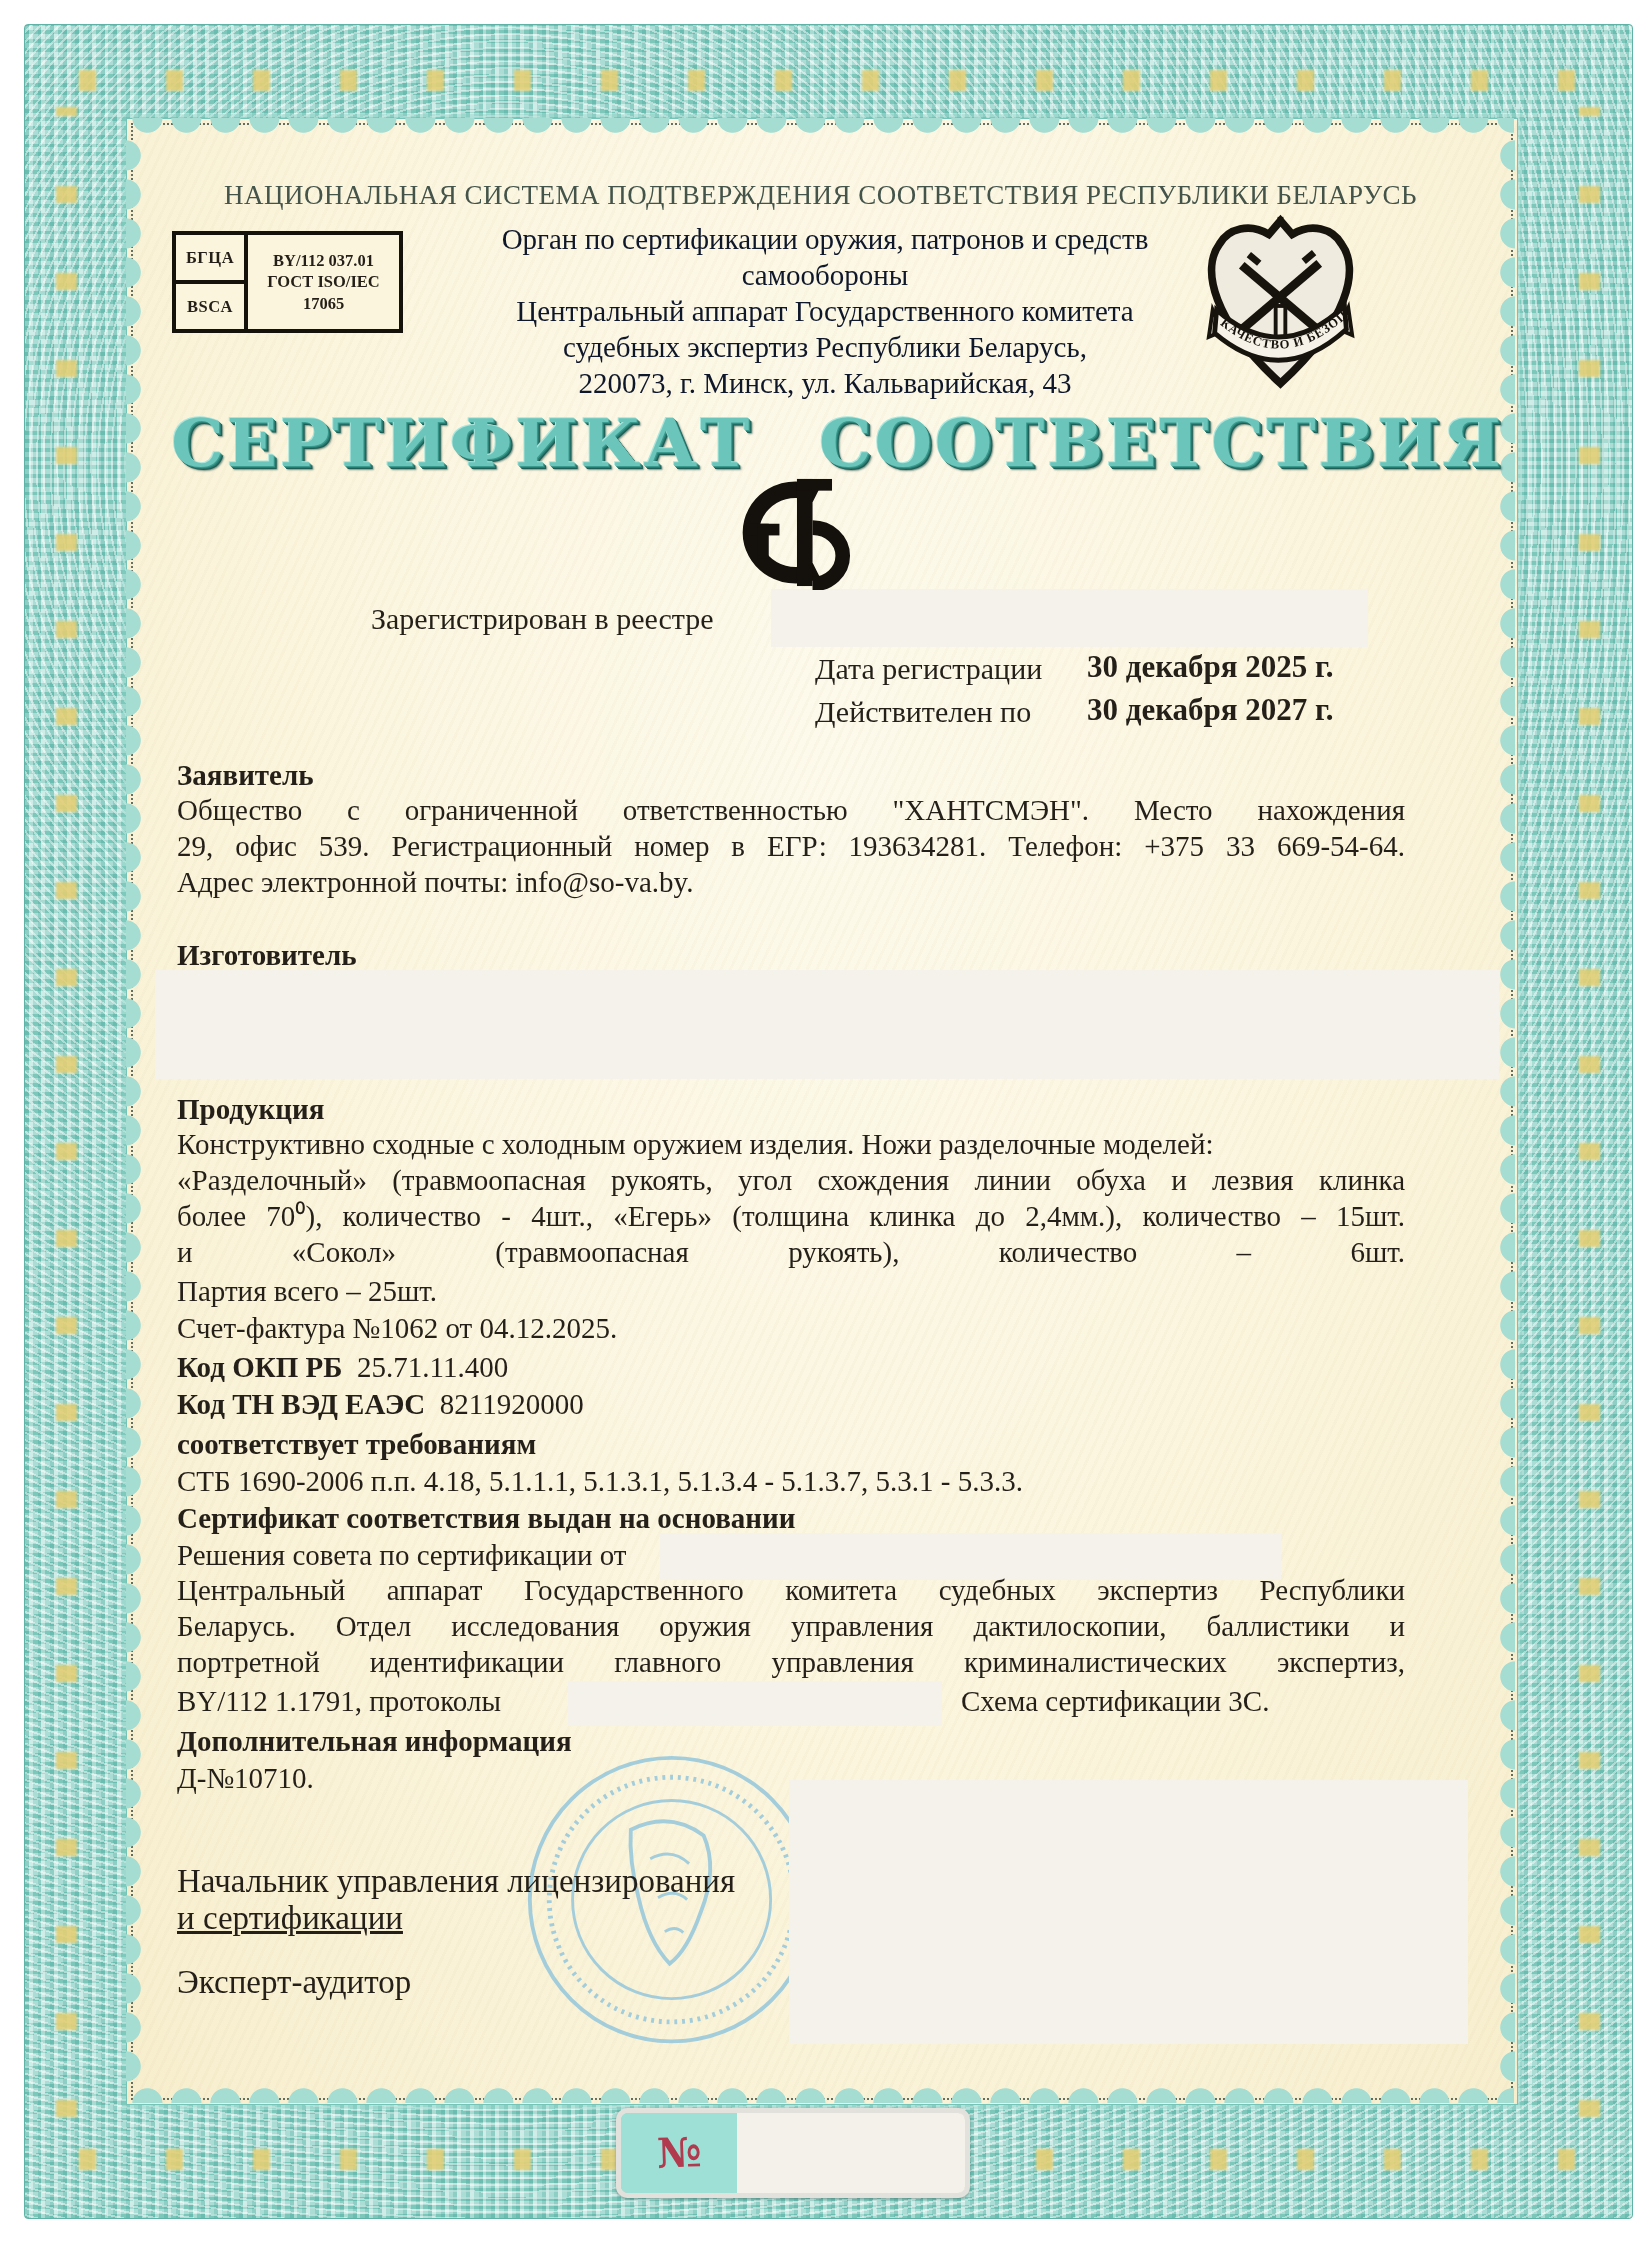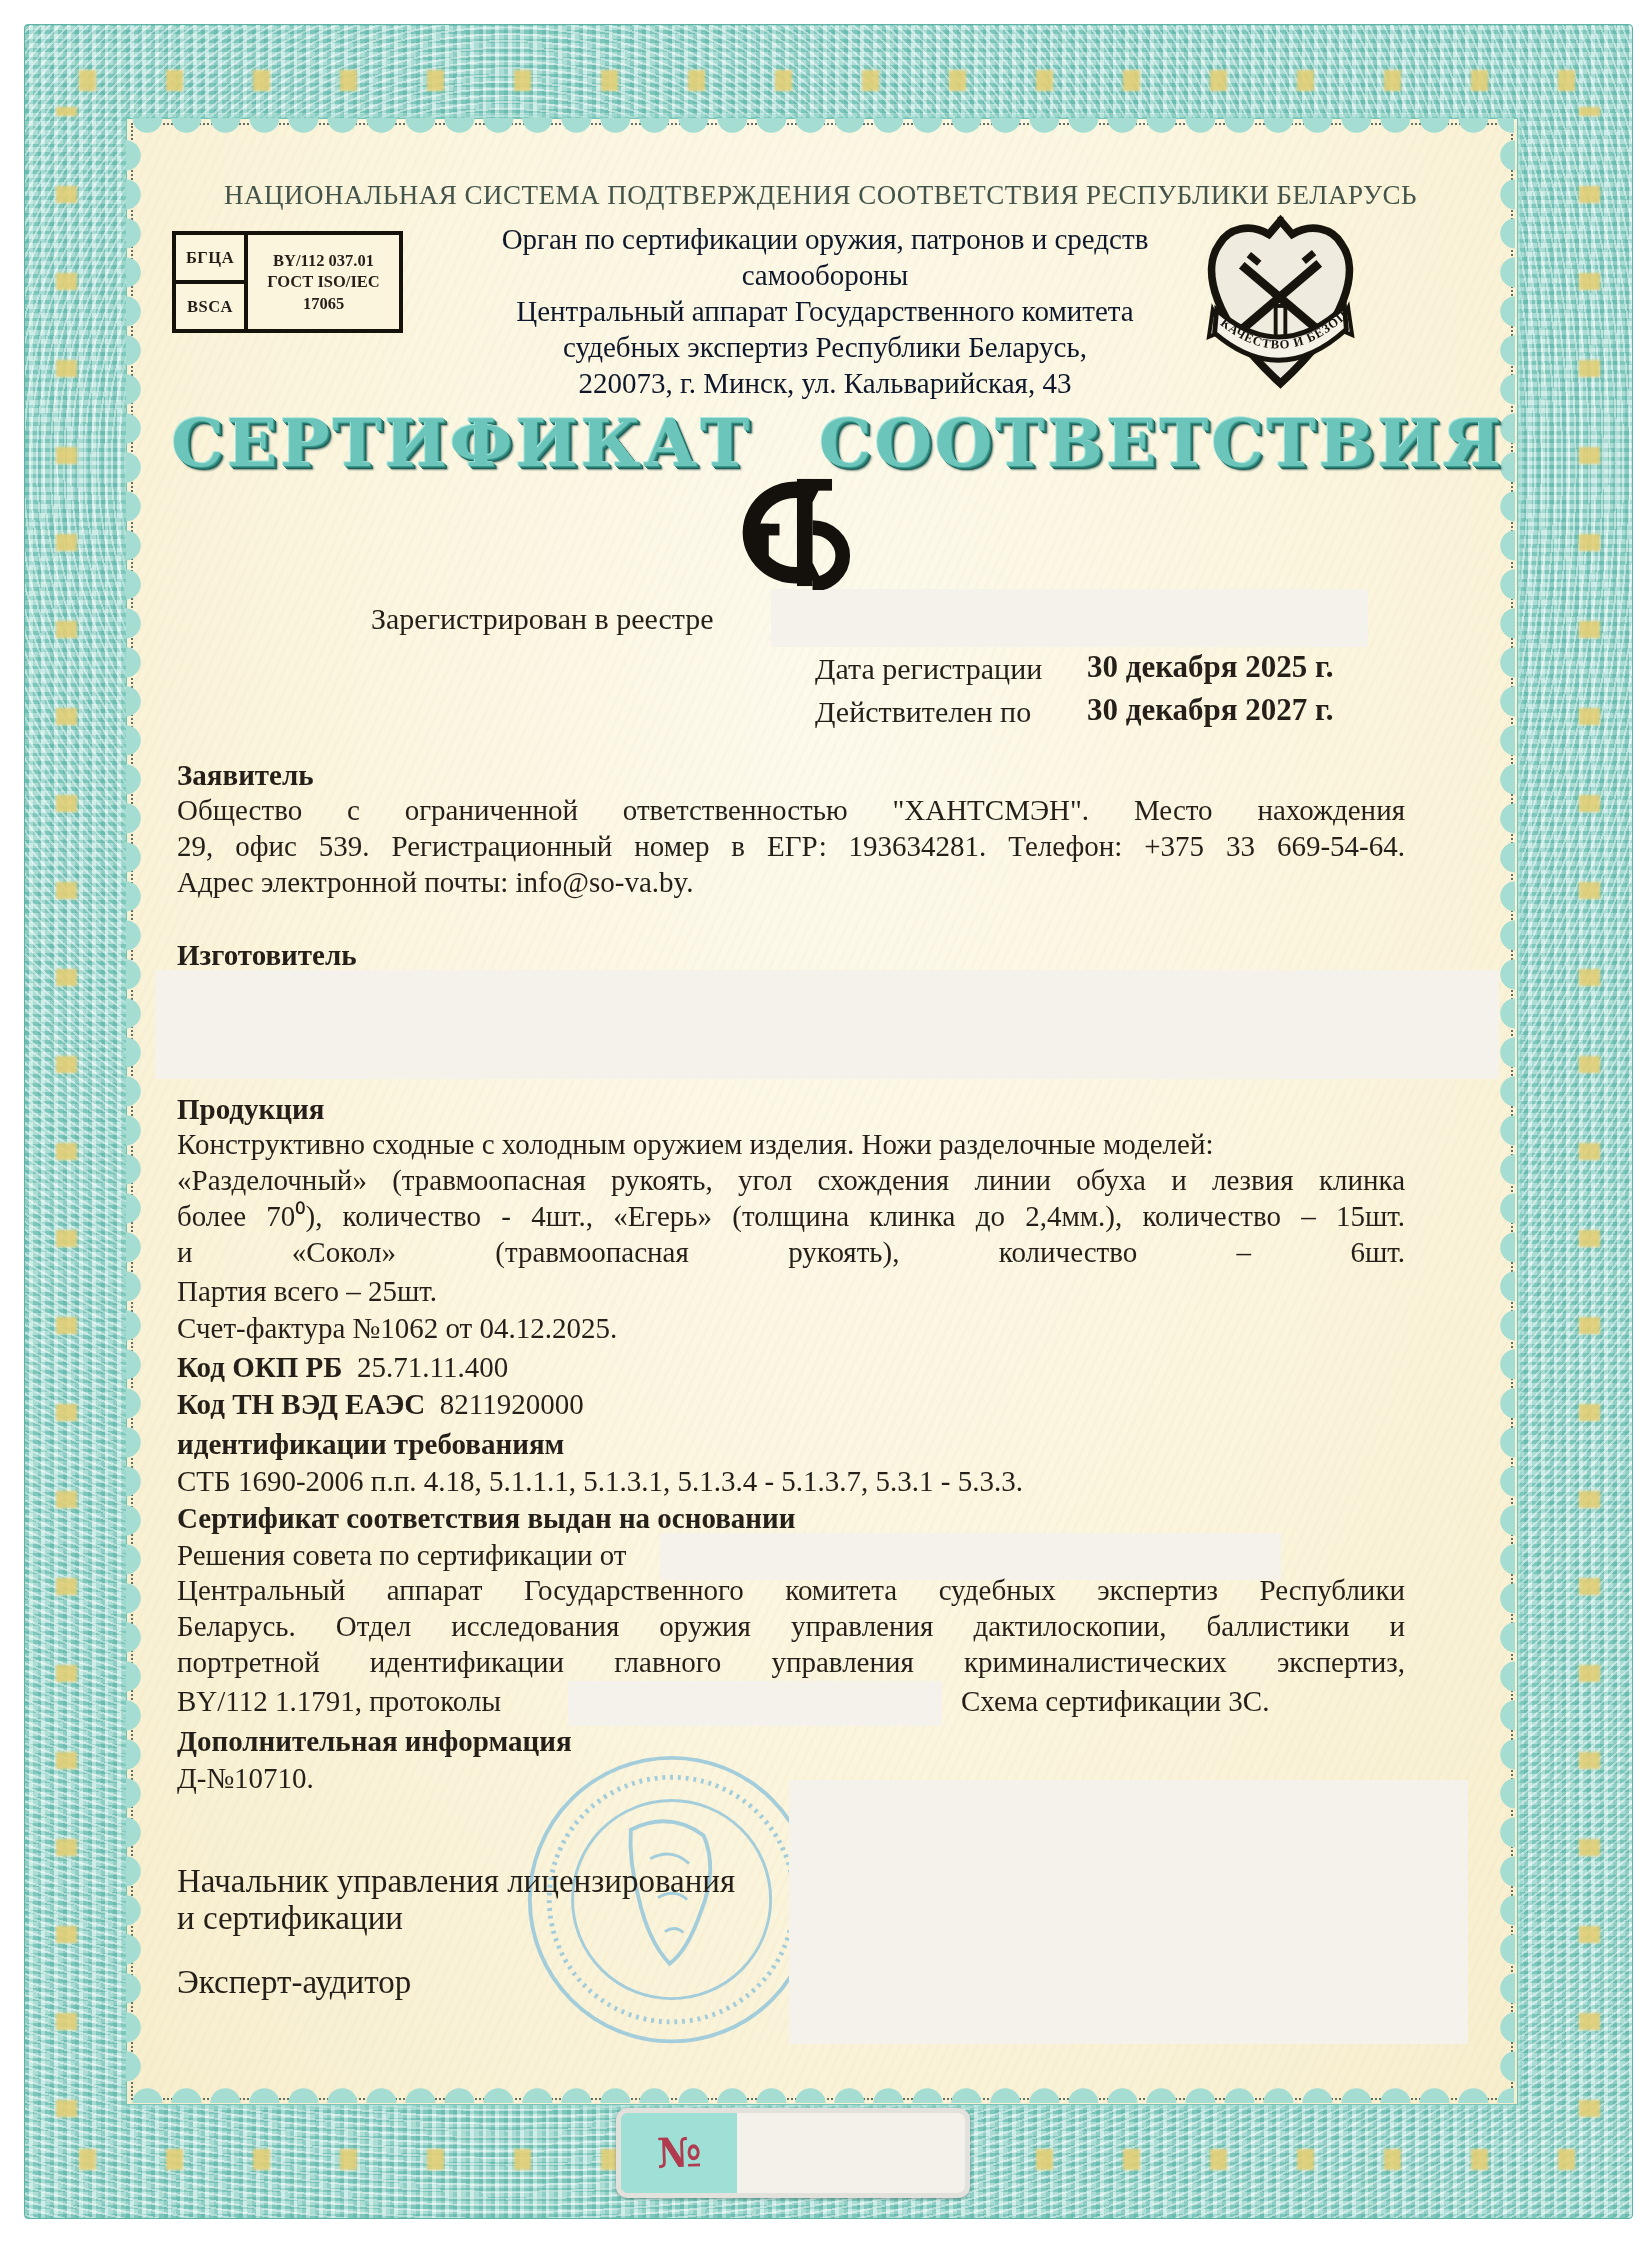--- a/index.html
+++ b/index.html
@@ -183,21 +183,21 @@
 <div class="t bodytext" style="left:177px;top:1273px;">Партия всего – 25шт.</div>
 <div class="t bodytext" style="left:177px;top:1310px;">Счет-фактура №1062 от 04.12.2025.</div>
 
 <div class="t bodytext" style="left:177px;top:1349px;">
   <span class="b">Код ОКП РБ</span>&nbsp;&nbsp;<span>25.71.11.400</span>
 </div>
 <div class="t bodytext" style="left:177px;top:1386px;">
   <span class="b">Код ТН ВЭД ЕАЭС</span>&nbsp;&nbsp;<span>8211920000</span>
 </div>
 
-<div class="t bodytext b" style="left:177px;top:1426px;">идентификации требованиям</div>
+<div class="t bodytext b" style="left:177px;top:1426px;">соответствует требованиям</div>
 <div class="t bodytext" style="left:177px;top:1463px;">СТБ 1690-2006 п.п. 4.18, 5.1.1.1, 5.1.3.1, 5.1.3.4 - 5.1.3.7, 5.3.1 - 5.3.3.</div>
 
 <div class="t bodytext b" style="left:177px;top:1500px;">Сертификат соответствия выдан на основании</div>
 <div class="t bodytext" style="left:177px;top:1537px;">Решения совета по сертификации от</div>
 <div class="redact" style="left:660px;top:1533px;width:621px;height:47px;"></div>
 <div class="t bodytext" style="left:177px;top:1572px;width:1228px;">
   <div class="jline">Центральный аппарат Государственного комитета судебных экспертиз Республики</div>
   <div class="jline">Беларусь. Отдел исследования оружия управления дактилоскопии, баллистики и</div>
   <div class="jline">портретной идентификации главного управления криминалистических экспертиз,</div>
 </div>
@@ -214,21 +214,21 @@
     <circle cx="152" cy="152" r="126" fill="none" stroke="#8fc4dc" stroke-width="5" stroke-dasharray="3 5"></circle>
     <circle cx="152" cy="152" r="102" fill="none" stroke="#8fc4dc" stroke-width="3"></circle>
     <path d="M110,80 Q150,60 185,86 Q200,120 182,165 Q168,205 150,218 Q128,195 118,150 Q108,112 110,80 Z" fill="none" stroke="#8fc4dc" stroke-width="4"></path>
     <path d="M130,110 Q152,98 170,115 M138,150 Q155,140 168,152 M145,185 Q156,178 164,186" fill="none" stroke="#8fc4dc" stroke-width="3"></path>
   </svg>
 </div>
 
 <div class="redact" style="left:789px;top:1780px;width:679px;height:264px;"></div>
 
 <div class="t sig" style="left:177px;top:1863px;">Начальник управления лицензирования</div>
-<div class="t sig" style="left:177px;top:1900px;">и сертификации</div>
+<div class="t sig" style="left:177px;top:1900px;text-decoration:underline;">и сертификации</div>
 <div class="t sig" style="left:177px;top:1964px;">Эксперт-аудитор</div>
 
 <div class="abs numbox">
   <div class="numbox-teal">
     <span class="numbox-no">№</span>
   </div>
   <div class="numbox-white"></div>
 </div>
 
 

